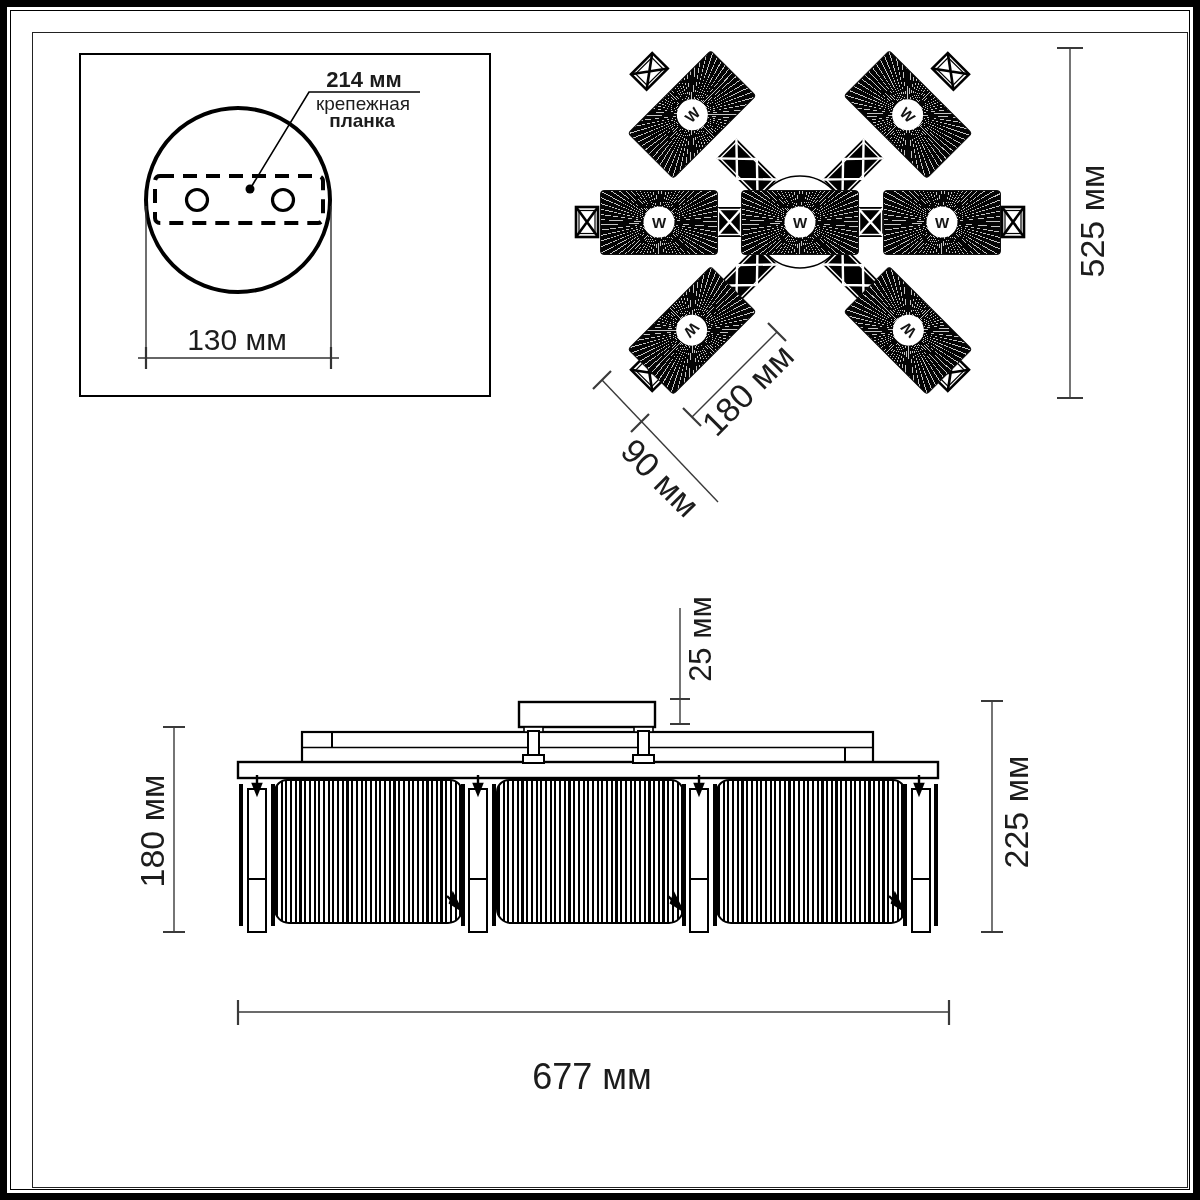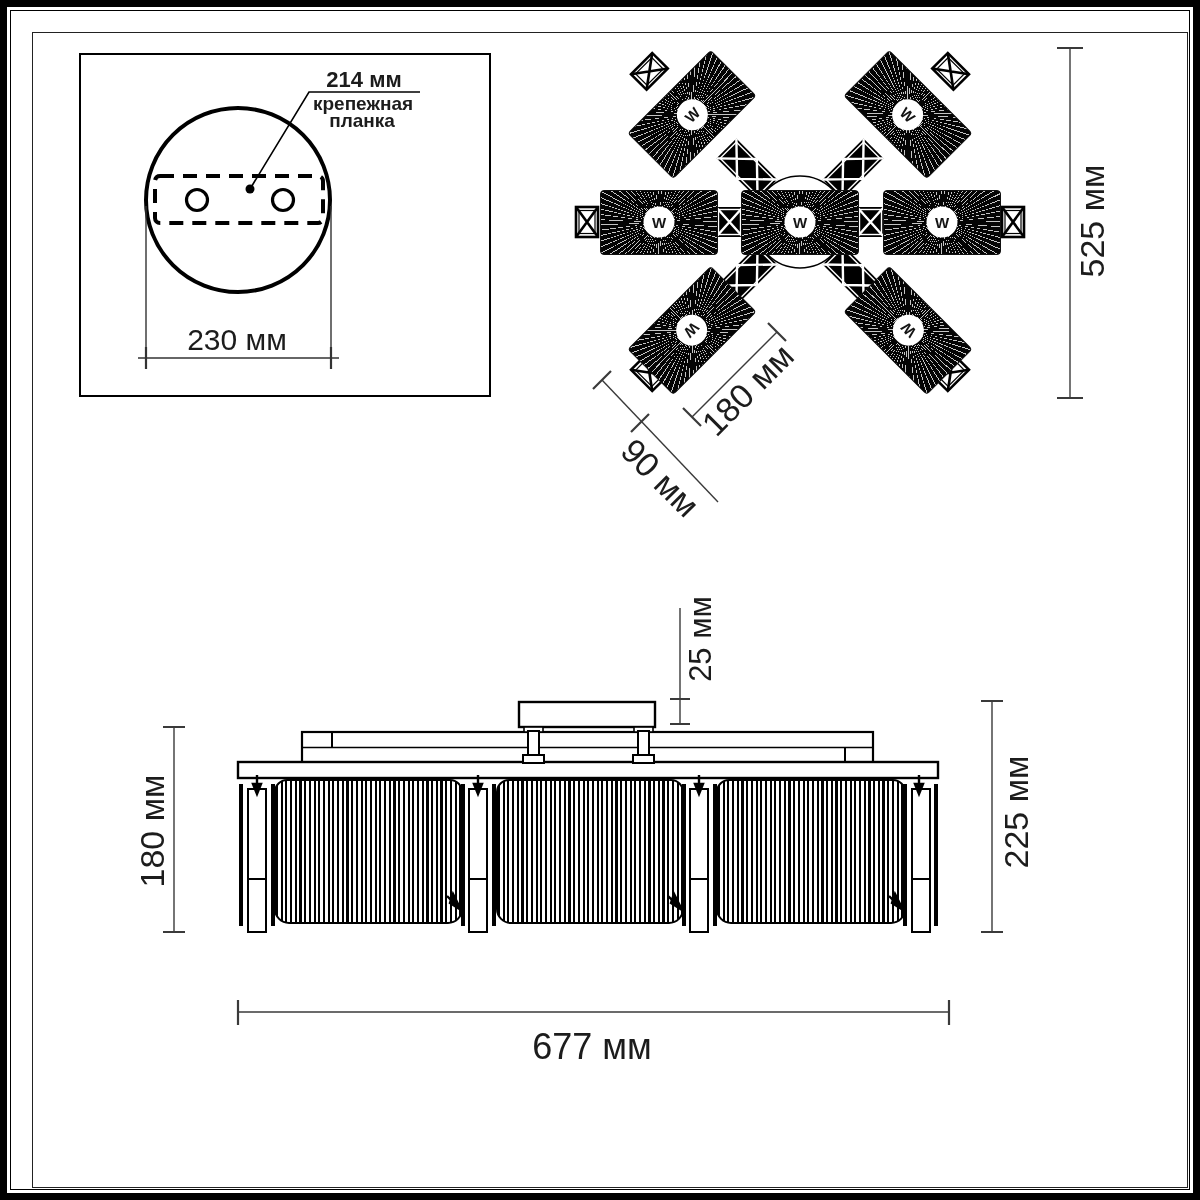--- a/index.html
+++ b/index.html
@@ -218,26 +218,26 @@
       <path d="M447,896 L456,905"></path>
       <path d="M453,894 L450,903 L461,910 Z"></path>
       <path d="M668,896 L677,905"></path>
       <path d="M674,894 L671,903 L682,910 Z"></path>
       <path d="M889,896 L898,905"></path>
       <path d="M895,894 L892,903 L903,910 Z"></path>
     </g>
   </svg>
 
   <div class="lbl c z4" style="left:364px;top:80px;font-size:22px;font-weight:600;">214 мм</div>
-  <div class="lbl c z4" style="left:363px;top:104px;font-size:19px;font-weight:700;">крепежная</div>
+  <div class="lbl c z4" style="left:363px;top:104px;font-size:19px;font-weight:400;">крепежная</div>
   <div class="lbl c z4" style="left:362px;top:121px;font-size:19px;font-weight:700;">планка</div>
-  <div class="lbl c z4" style="left:237px;top:340px;font-size:30px;">230 мм</div>
+  <div class="lbl c z4" style="left:237px;top:340px;font-size:30px;">130 мм</div>
 
   <div class="lbl r90 z4" style="left:1092px;top:221px;font-size:34px;">525 мм</div>
   <div class="lbl r45 z4" style="left:748px;top:390px;font-size:34px;">180 мм</div>
   <div class="lbl rp45 z4" style="left:660px;top:478px;font-size:34px;">90 мм</div>
 
   <div class="lbl r90 z4" style="left:701px;top:639px;font-size:31px;">25 мм</div>
   <div class="lbl r90 z4" style="left:152px;top:831px;font-size:34px;">180 мм</div>
   <div class="lbl r90 z4" style="left:1016px;top:812px;font-size:34px;">225 мм</div>
-  <div class="lbl c z4" style="left:592px;top:1047px;font-size:36px;">677 мм</div>
+  <div class="lbl c z4" style="left:592px;top:1077px;font-size:36px;">677 мм</div>
 
 </div>
 
 </body></html>

